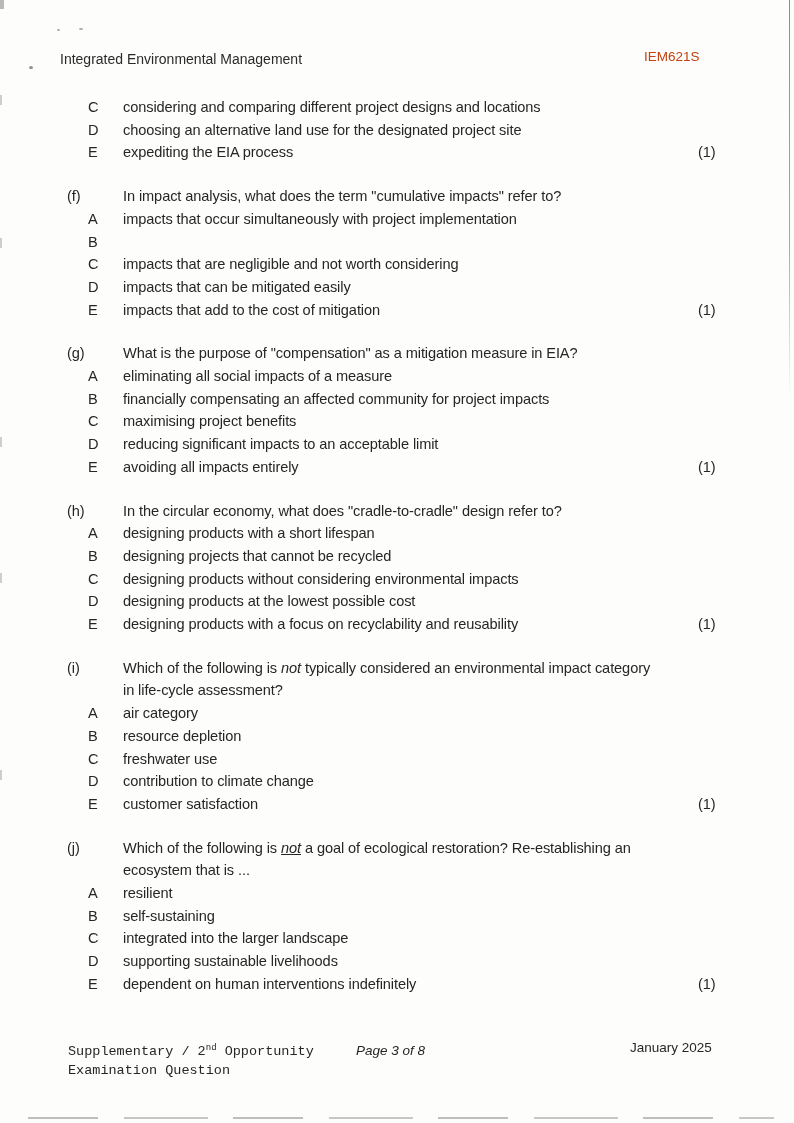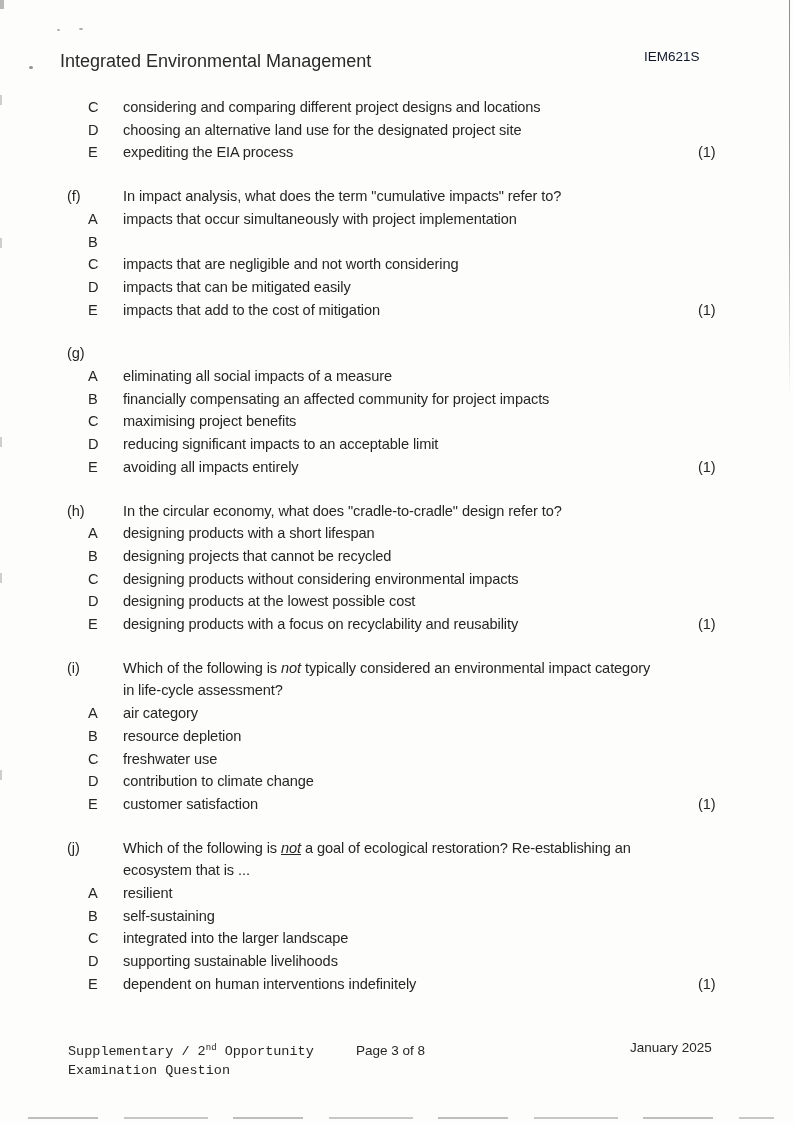--- a/index.html
+++ b/index.html
@@ -1,35 +1,35 @@
 <!DOCTYPE html>
 <html><head>
 <meta charset="utf-8">
 <style>
   html,body{margin:0;padding:0;background:#e8e8e8;}
   .page{
     position:relative;width:794px;height:1123px;margin:0 auto;
     background:#fdfdfc;overflow:hidden;
     font-family:"Liberation Sans",sans-serif;color:#262626;
   }
-  .header-title{position:absolute;left:60px;top:51px;font-size:18px;color:#2a2a2a;}
-  .header-code{position:absolute;left:644px;top:49px;font-size:13.5px;color:#0f172a;}
+  .header-title{position:absolute;left:60px;top:51px;font-size:14px;color:#2a2a2a;}
+  .header-code{position:absolute;left:644px;top:49px;font-size:13.5px;color:#c2410c;}
   .content{position:absolute;top:96px;left:0;width:794px;}
   .section{margin-bottom:21px;}
   .row{
     position:relative;padding-left:123px;padding-right:112px;
     line-height:22.7px;font-size:14.6px;letter-spacing:-0.1px;min-height:22.7px;
   }
   .qlabel{position:absolute;left:67px;}
   .letter{position:absolute;left:88px;}
   .mark{position:absolute;left:698px;top:0;}
   .em{font-style:italic;margin-top:17px;}
   .u{text-decoration:underline;}
   .footer-left{position:absolute;left:68px;top:1043px;font-size:13.5px;line-height:18.5px;font-family:Liberation Mono, monospace;}
-  .footer-center{position:absolute;left:356px;top:1043px;font-size:13.5px;}
+  .footer-center{position:absolute;left:356px;top:1043px;font-size:13.5px;font-style:italic;}
   .footer-right{position:absolute;left:630px;top:1040px;font-size:13.5px;}
   sup{font-size:9px;line-height:0;vertical-align:super;}
   
   .art-right-line{position:absolute;left:789px;top:0;width:1px;height:400px;
     background:linear-gradient(to bottom,#8d8d8d 0%,#a5a5a5 60%,rgba(180,180,180,0) 100%);}
   .art-bottom-streak{position:absolute;left:28px;top:1117px;width:746px;height:2px;opacity:.55;
     background:repeating-linear-gradient(to right,#8a8a8a 0 70px,rgba(0,0,0,0) 70px 96px,#9a9a9a 96px 180px,rgba(0,0,0,0) 180px 205px);}
   .art-corner{position:absolute;left:0;top:0;width:4px;height:9px;background:#9b9b9b;opacity:.7;}
   .dot{position:absolute;background:#a8a8a8;border-radius:50%;}
   .d1{left:57px;top:29px;width:3px;height:2px;}
@@ -87,20 +87,21 @@
       <div class="row">
         <span class="letter">E</span>
         <span>impacts that add to the cost of mitigation</span>
         <span class="mark">(1)</span>
       </div>
     </div>
 
     <div class="section">
       <div class="row">
         <span class="qlabel">(g)</span>
+        <span>What is the purpose of "compensation" as a mitigation measure in EIA?</span>
       </div>
       <div class="row">
         <span class="letter">A</span>
         <span>eliminating all social impacts of a measure</span>
       </div>
       <div class="row">
         <span class="letter">B</span>
         <span>financially compensating an affected community for project impacts</span>
       </div>
       <div class="row">

